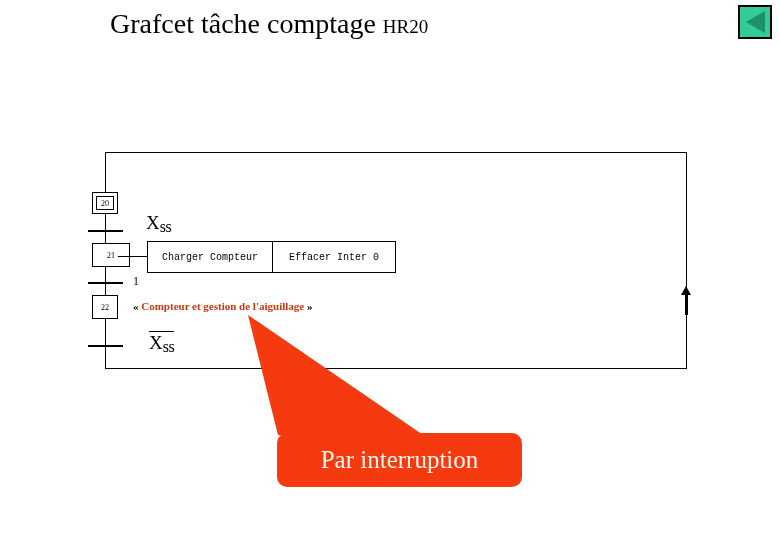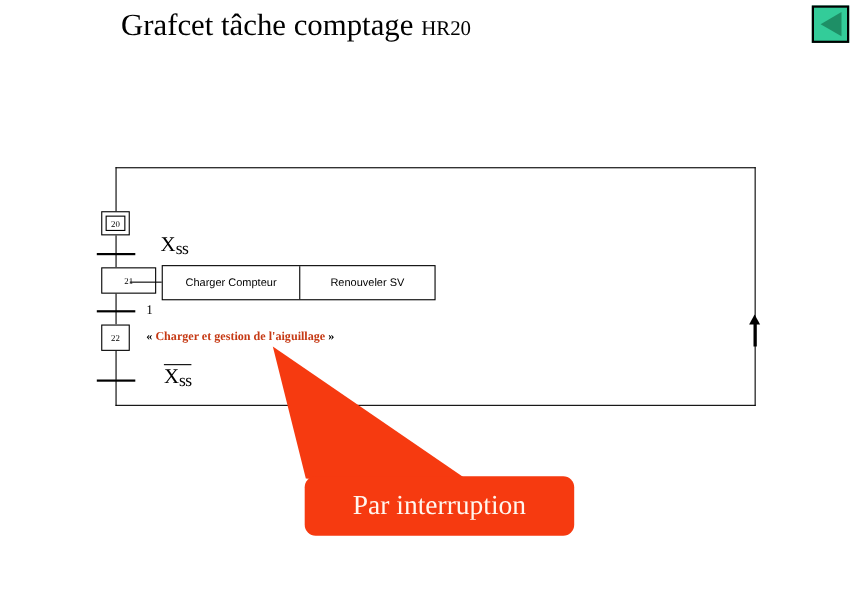--- a/index.html
+++ b/index.html
@@ -110,21 +110,21 @@
     border: 1px solid #000000;
     box-sizing: border-box;
     background: #ffffff;
   }
   #action-row .action {
     border-right: 1px solid #000000;
     box-sizing: border-box;
     display: flex;
     align-items: center;
     justify-content: center;
-    font-family: Liberation Sans, sans-serif;
+    font-family: Liberation Mono, monospace;
     font-size: 10px;
     color: #000000;
     white-space: nowrap;
   }
   #action-row .action:last-child { border-right: none; }
   .aw1 { width: 125px; }
   .aw2 { width: 122px; }
   .aw3 { width: 122px; }
   .aw4 { width: 124px; }
 
@@ -249,48 +249,48 @@
   <div class="vline" style="left:105px; top:214px; height:16px;"></div>
 
   <div class="tbar" style="left:88px; top:230px; width:35px;"></div>
 
   <div class="cond varX" style="left:146px; top:213px;">
     <span>X<sub>ss</sub></span>
   </div>
 
   <div class="vline" style="left:105px; top:230px; height:13px;"></div>
 
-  <div class="step" style="left:92px; top:243px; width:50px; height:24px;">
+  <div class="step" style="left:92px; top:243px; width:38px; height:24px;">
     <span>21</span>
   </div>
 
   <div class="hline" style="left:118px; top:256px; width:30px;"></div>
 
   <div id="action-row">
     <div class="action aw1">Charger Compteur</div>
-    <div class="action aw3">Renouveler SV</div>
+    <div class="action aw2">Effacer Inter 0</div>
   </div>
 
   <div class="vline" style="left:105px; top:267px; height:15px;"></div>
 
   <div class="tbar" style="left:88px; top:282px; width:35px;"></div>
 
   <div class="cond" id="cond-one" style="left:133px; top:274px;">
     <span>1</span>
   </div>
 
   <div class="vline" style="left:105px; top:282px; height:13px;"></div>
 
   <div class="step" style="left:92px; top:295px; width:26px; height:24px;">
     <span>22</span>
   </div>
 
   <div id="red-note">
     <span class="guil">«</span>
-    <span>Charger et gestion de l'aiguillage</span>
+    <span>Compteur et gestion de l'aiguillage</span>
     <span class="guil">»</span>
   </div>
 
   <div class="vline" style="left:105px; top:319px; height:26px;"></div>
 
   <div class="tbar" style="left:88px; top:345px; width:35px;"></div>
 
   <div class="cond varX" style="left:149px; top:331px;">
     <span class="overbar">X<sub>ss</sub></span>
   </div>

